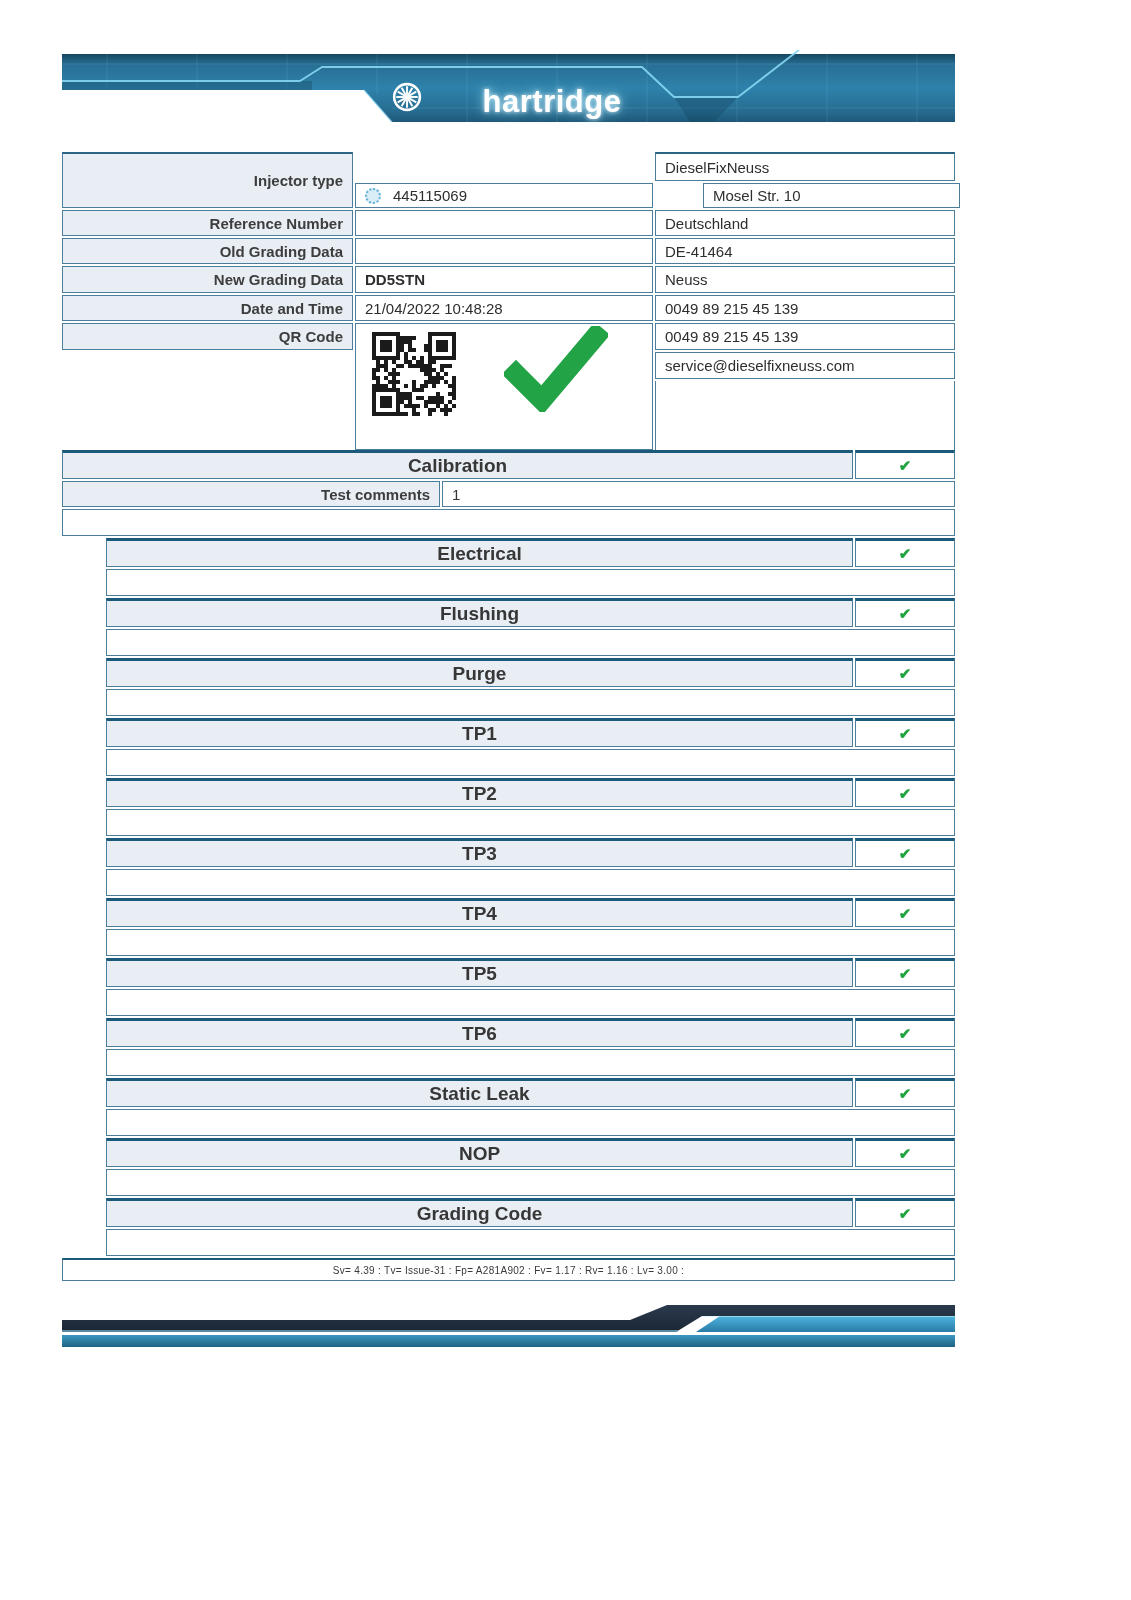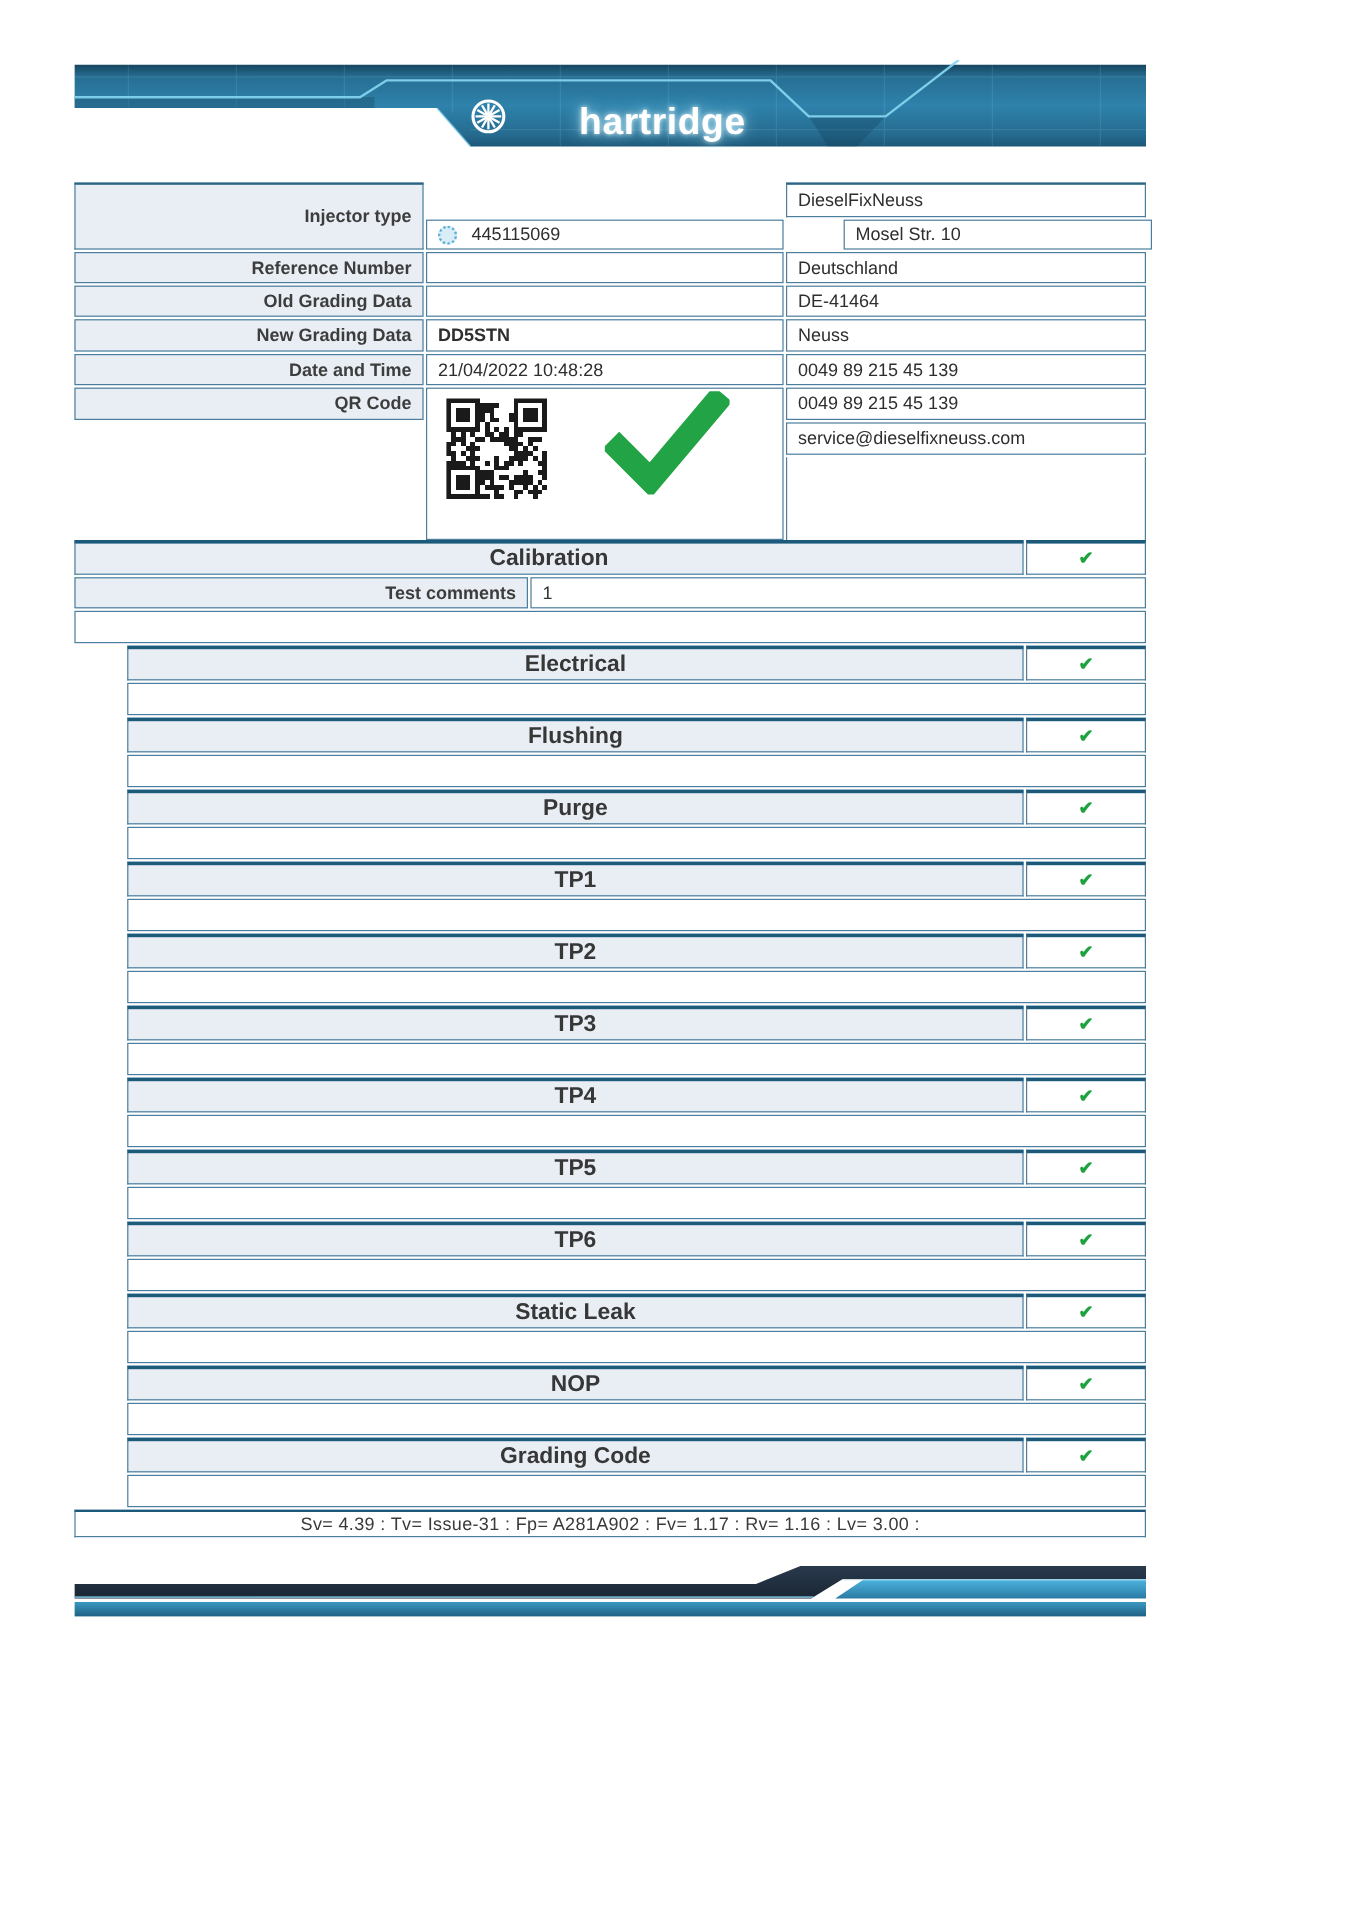--- a/index.html
+++ b/index.html
@@ -40,21 +40,21 @@
   .empty-row{margin-top:2px;height:27px;box-sizing:border-box;border:1px solid #4a7e9c;background:#fff;}
   .section{margin-top:2px;padding-left:44px;}
   .comments-row{margin-top:2px;display:flex;gap:2px;height:26px;}
   .comments-row .c-lbl{width:378px;box-sizing:border-box;border:1px solid #4a7e9c;background:#e9eef4;
         font-weight:bold;font-size:15px;color:#3d3d3d;display:flex;align-items:center;justify-content:flex-end;
         padding-right:9px;}
   .comments-row .c-val{flex:1;box-sizing:border-box;border:1px solid #4a7e9c;background:#fff;
         font-size:15px;display:flex;align-items:center;padding-left:9px;}
   .version-row{margin-top:2px;height:23px;box-sizing:border-box;border:1px solid #4a7e9c;border-top:2px solid #1b5a7b;
         background:#fff;display:flex;align-items:center;justify-content:center;
-        font-size:15px;color:#3a3a3a;letter-spacing:.3px;}
+        font-size:10px;color:#3a3a3a;letter-spacing:.3px;}
 
   
   .bottom-banner{position:absolute;left:62px;top:1298px;width:893px;height:50px;}
 </style>
 </head>
 <body>
 <div class="page">
 
   <div class="top-banner">
     <svg width="893" height="78" viewBox="0 0 893 78">

